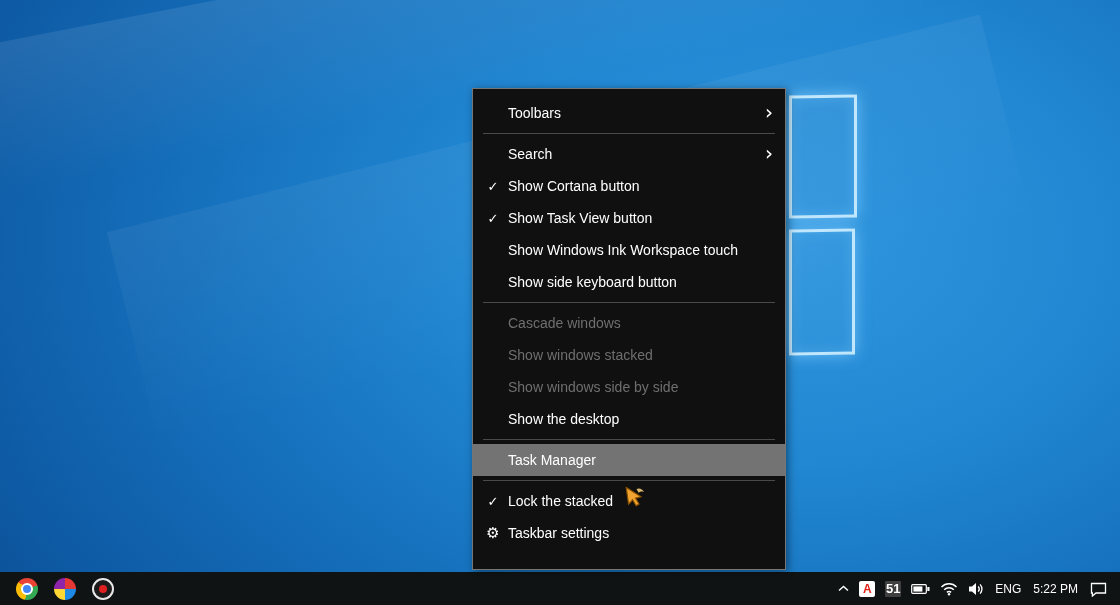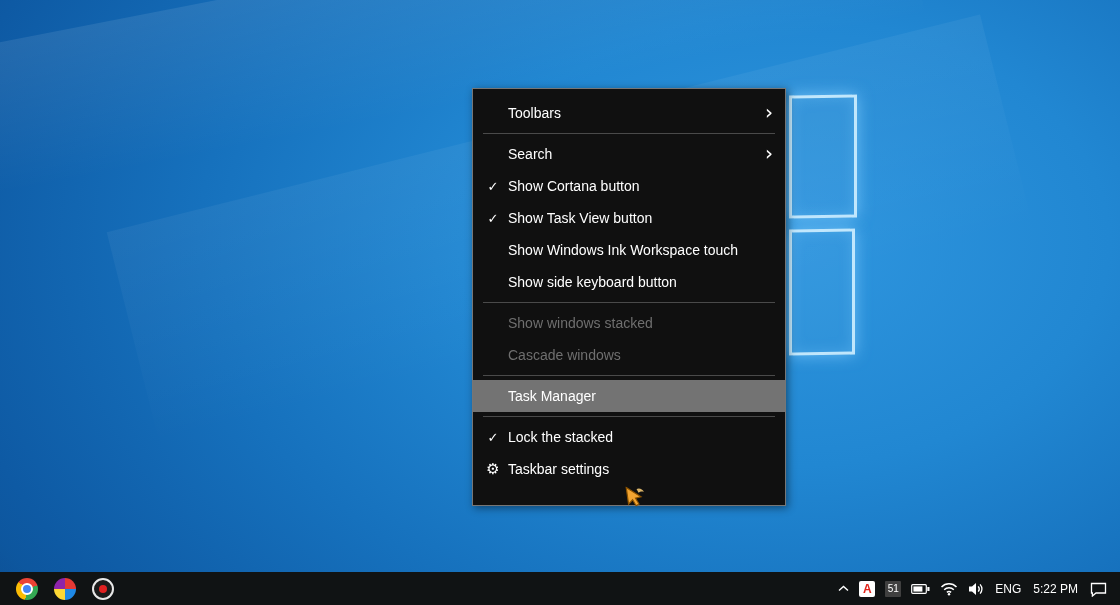--- a/index.html
+++ b/index.html
@@ -52,22 +52,22 @@
     border:2px solid #e8e8e8;box-sizing:border-box;position:relative;}
   .recorder::after{content:"";position:absolute;left:50%;top:50%;width:8px;height:8px;
     margin:-4px 0 0 -4px;border-radius:50%;background:#e02020;}
 
   .tray{margin-left:auto;display:flex;align-items:center;gap:10px;
     padding-right:12px;font-size:12px;}
   .tray-ic{display:flex;align-items:center;justify-content:center;height:22px;}
   .adobe{width:16px;height:16px;background:#ffffff;border-radius:2px;color:#e2231a;
     font-weight:bold;font-size:12px;display:flex;align-items:center;justify-content:center;
     line-height:1;}
-  .badge{width:16px;height:16px;background:#404040;color:#ffffff;font-weight:normal;
-    font-size:10px;display:flex;align-items:center;justify-content:center;border-radius:1px;}
+  .badge{width:16px;height:16px;background:#404040;color:#ffffff;font-weight:bold;
+    font-size:13px;display:flex;align-items:center;justify-content:center;border-radius:1px;}
   .traytext{padding:0 1px;}
   .cursor{position:absolute;left:626px;top:485px;z-index:20;transform:rotate(-8deg);}
 </style>
 </head>
 <body>
 
 <div class="desktop">
   <div class="beam beam1"></div>
   <div class="beam beam2"></div>
   <div class="pane pane1"></div>
@@ -104,28 +104,34 @@
     <span>Show Windows Ink Workspace touch</span>
   </div>
 
   <div class="mi">
     <span>Show side keyboard button</span>
   </div>
 
   <div class="sep"></div>
 
   <div class="mi disabled">
+    <span>Cascade windows</span>
+  </div>
+
+  <div class="mi disabled">
     <span>Show windows stacked</span>
   </div>
 
   <div class="mi disabled">
-    <span>Cascade windows</span>
-  </div>
-
-
+    <span>Show windows side by side</span>
+  </div>
+
+  <div class="mi">
+    <span>Show the desktop</span>
+  </div>
 
   <div class="sep"></div>
 
   <div class="mi highlight">
     <span>Task Manager</span>
   </div>
 
   <div class="sep"></div>
 
   <div class="mi">

